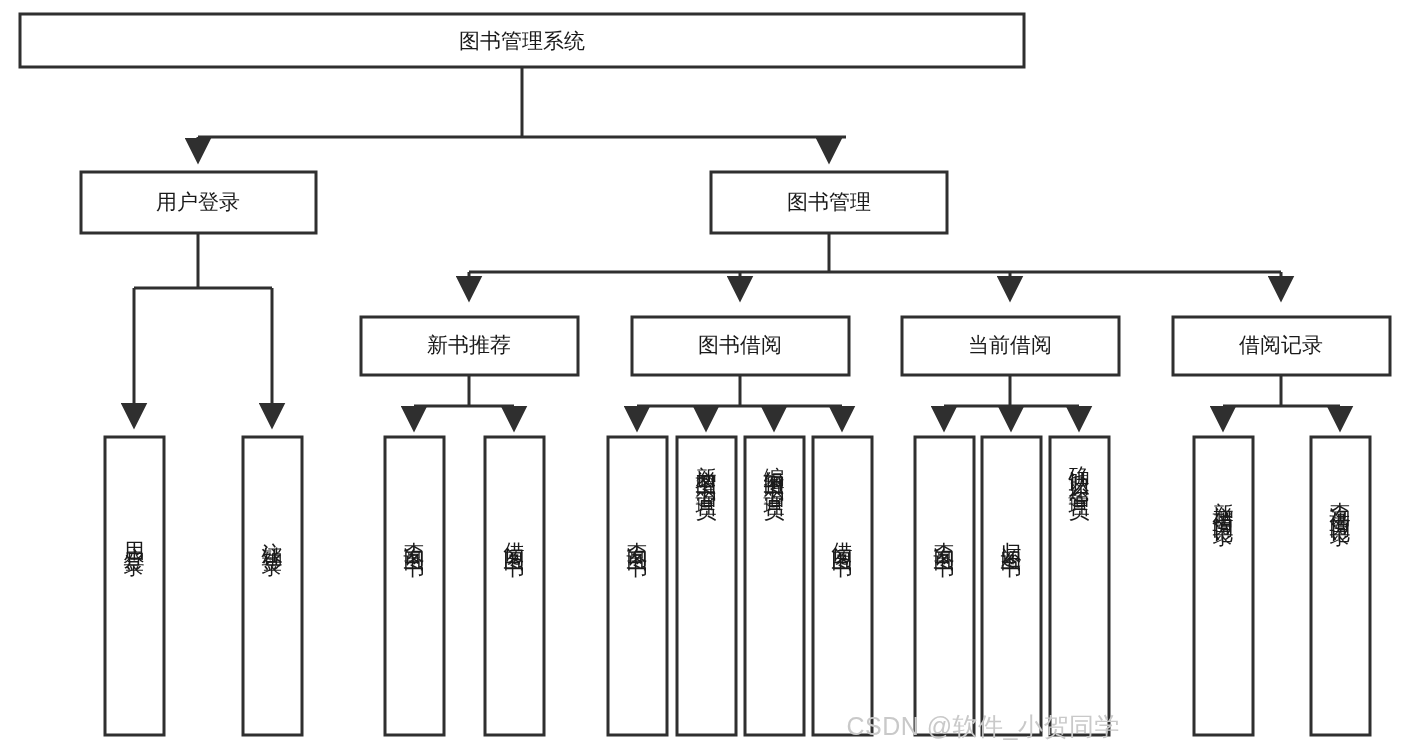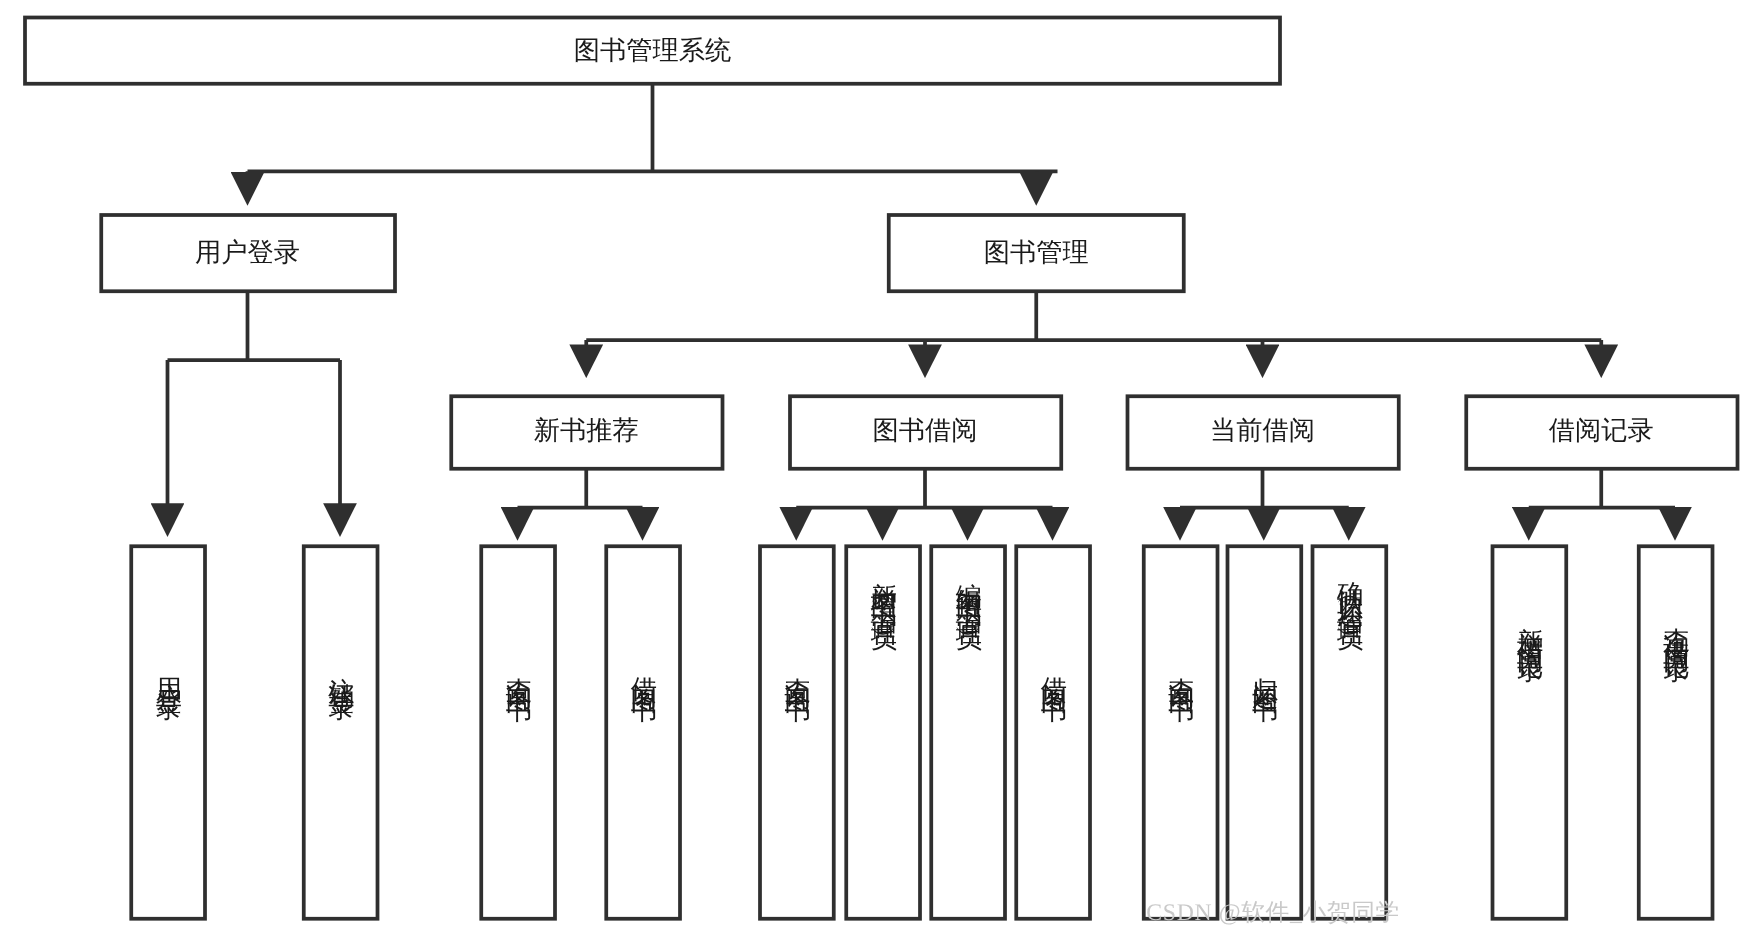--- a/index.html
+++ b/index.html
@@ -61,22 +61,22 @@
     font-size: 21px;
     line-height: 1.0;
     letter-spacing: 5px;
     color: #1a1a1a;
     white-space: nowrap;
   }
   .watermark {
     position: absolute;
     right: 8px;
     bottom: 4px;
-    font-family: Liberation Serif, serif;
-    font-size: 19px;
+    font-family: Liberation Sans, sans-serif;
+    font-size: 25px;
     color: #c9c9c9;
     letter-spacing: 0.5px;
     user-select: none;
   }
 </style>
 </head>
 <body>
 
 <div id="diagram-root">
 

